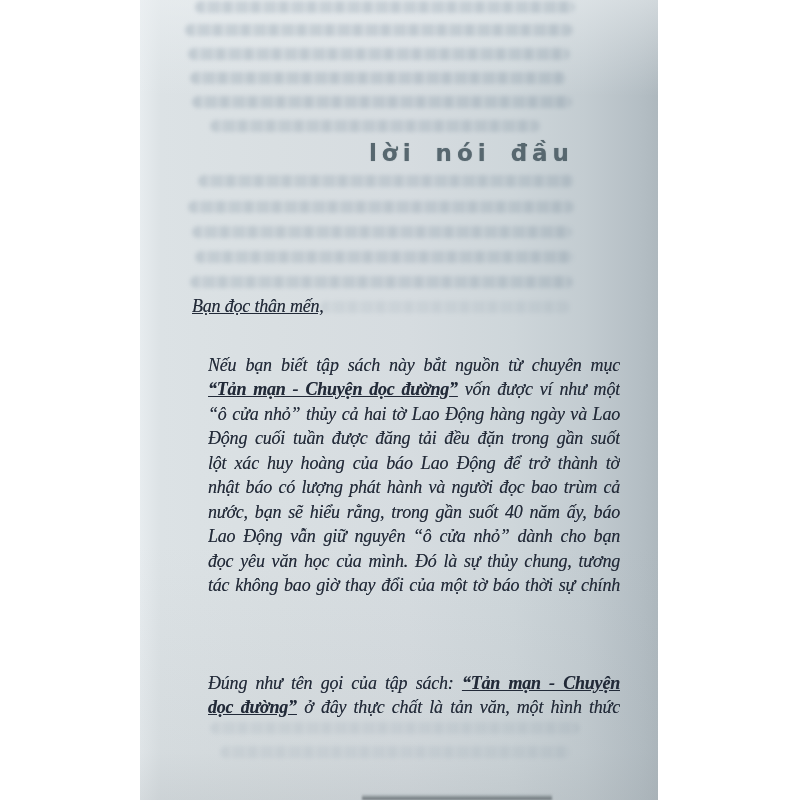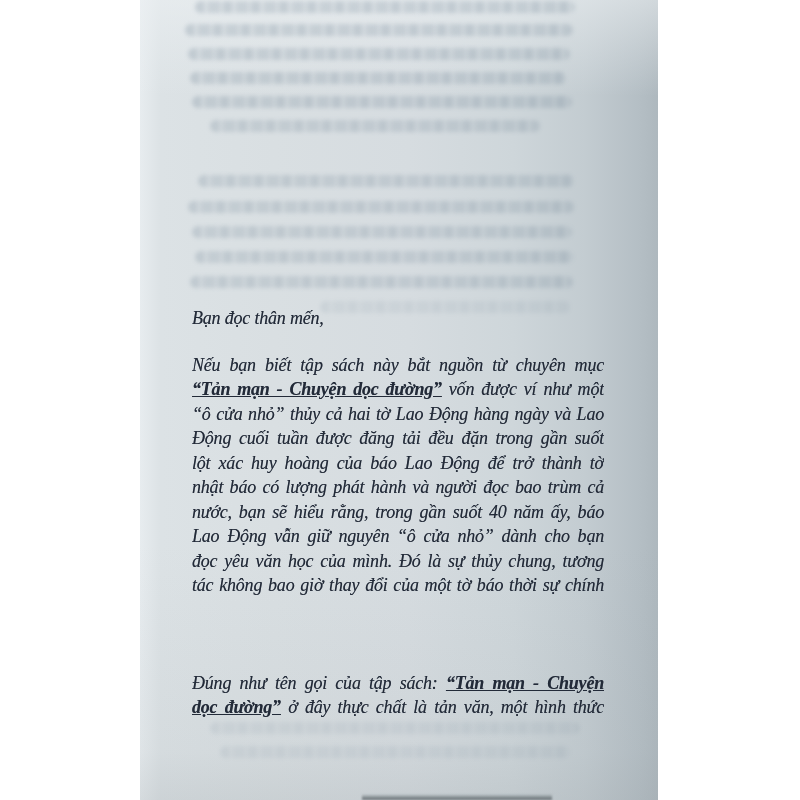--- a/index.html
+++ b/index.html
@@ -36,22 +36,22 @@
     letter-spacing:5px;word-spacing:7px;
     color:#57676f;text-shadow:0 0 1px rgba(87,103,111,.55);
     white-space:nowrap;
   }
   
   .bodytext{
     position:absolute;left:52px;width:412px;
     font-style:italic;font-size:18px;letter-spacing:-0.2px;
     color:#222a38;text-shadow:0 0 .6px rgba(34,42,56,.55);
   }
-  #salutation{top:306px;line-height:24px;}
-  .para{line-height:24.45px;}
+  #salutation{top:294px;line-height:24px;text-decoration:underline;}
+  .para{line-height:24.45px;margin-left:16px;}
   #para-0{top:353px;}
   #para-1{top:671px;}
   .line{
     text-align:justify;text-align-last:justify;
     height:24.45px;overflow:hidden;white-space:normal;
   }
   .line .b{font-weight:bold;text-decoration:underline;}
   
   #bottom-edge{
     position:absolute;left:222px;bottom:0;width:190px;height:6px;
@@ -65,20 +65,21 @@
 <div id="canvas">
   <div id="page">
 
     <div class="ghost g-top" style="top:1px;left:55px;width:380px;"></div>
     <div class="ghost g-top" style="top:24px;left:45px;width:388px;"></div>
     <div class="ghost g-top" style="top:48px;left:48px;width:382px;"></div>
     <div class="ghost g-top" style="top:72px;left:50px;width:376px;"></div>
     <div class="ghost g-top" style="top:96px;left:52px;width:380px;"></div>
     <div class="ghost g-mid" style="top:120px;left:70px;width:330px;"></div>
 
+    <div id="title">lời nói đầu</div>
 
     <div class="ghost g-mid" style="top:175px;left:58px;width:376px;"></div>
     <div class="ghost g-mid" style="top:201px;left:48px;width:386px;"></div>
     <div class="ghost g-mid" style="top:226px;left:52px;width:380px;"></div>
     <div class="ghost g-mid" style="top:251px;left:55px;width:378px;"></div>
     <div class="ghost g-mid" style="top:276px;left:50px;width:383px;"></div>
     <div class="ghost g-low" style="top:301px;left:180px;width:250px;"></div>
 
     <div id="salutation" class="bodytext">Bạn đọc thân mến,</div>
     <div id="para-0" class="bodytext para">

